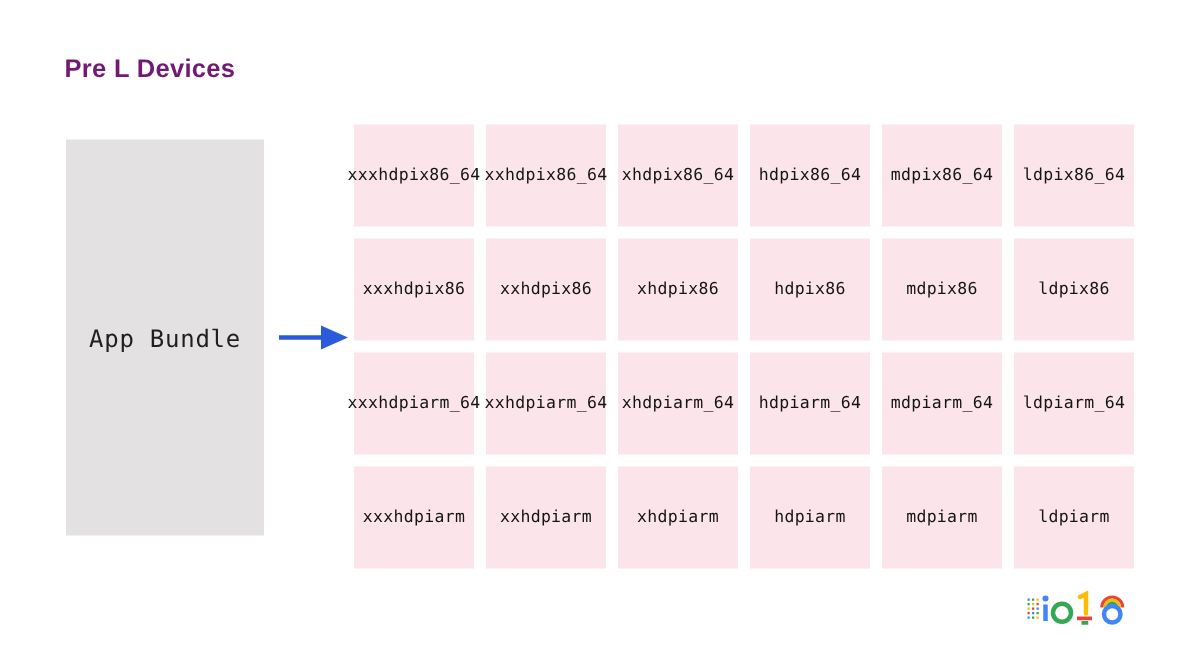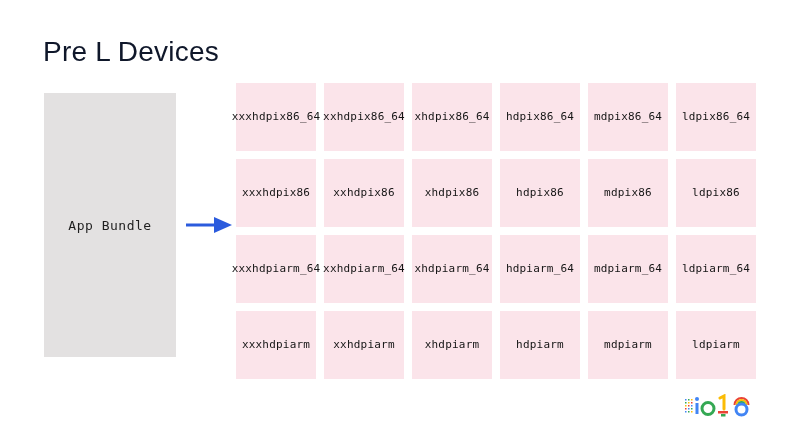--- a/index.html
+++ b/index.html
@@ -19,40 +19,40 @@
     left: 0; top: 0;
     width: 800px;
     height: 445px;
     background: #ffffff;
   }
   #page-title {
     position: absolute;
     left: 43px;
     top: 36px;
     font-family: "Liberation Sans", sans-serif;
-    font-size: 28px;
-    font-weight: 400;
+    font-size: 17px;
+    font-weight: 700;
     letter-spacing: 0.2px;
-    color: #0f172a;
+    color: #701a75;
     white-space: nowrap;
   }
   #bundle-box {
     position: absolute;
     left: 44px;
     top: 93px;
     width: 132px;
     height: 264px;
     background: #e3e1e1;
     display: flex;
     align-items: center;
     justify-content: center;
   }
   #bundle-label {
     font-family: "DejaVu Sans Mono", "Liberation Mono", monospace;
-    font-size: 13px;
+    font-size: 16px;
     color: #1f1f1f;
     letter-spacing: 0.5px;
     white-space: nowrap;
   }
   #flow-arrow {
     position: absolute;
     left: 186px;
     top: 216px;
     width: 46px;
     height: 18px;

